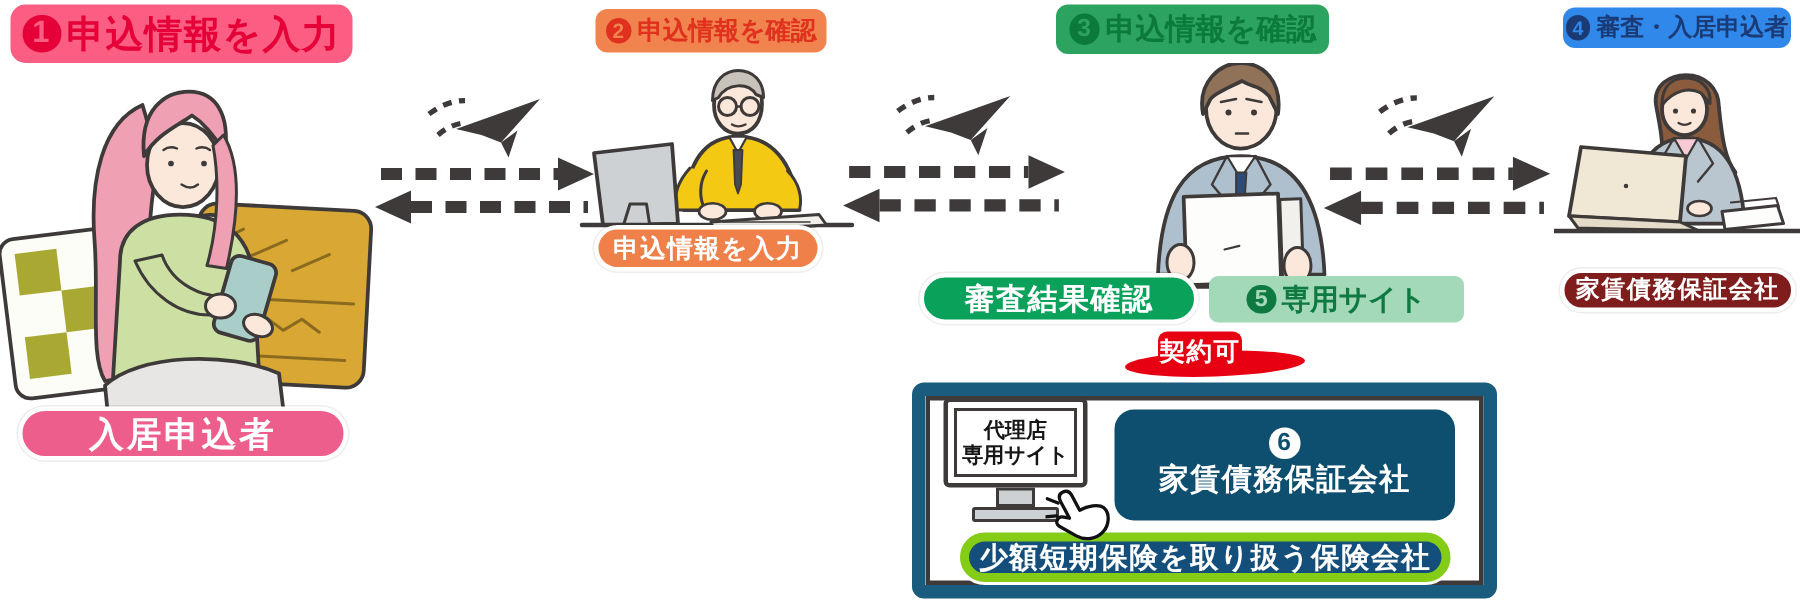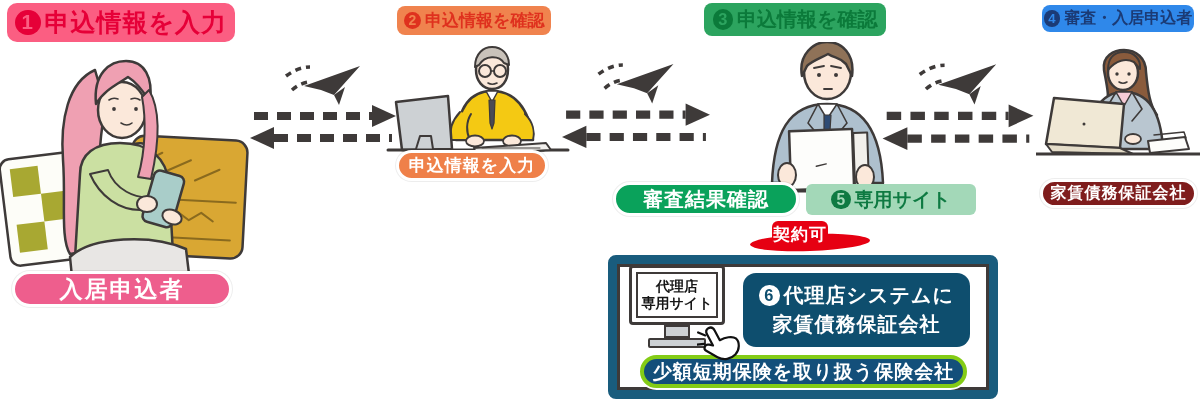--- a/index.html
+++ b/index.html
@@ -50,21 +50,21 @@
           align-items:center;justify-content:center;font-size:14px;line-height:1.25;color:#161616;}
   .monitor-stand{width:22px;height:9px;background:#CDD1D4;border:2px solid #3E3A39;margin:0 auto;}
   .monitor-base{width:54px;height:6px;background:#CDD1D4;border:2px solid #3E3A39;border-radius:2px;margin:0 auto;}
   .system-badge{position:absolute;left:126px;top:9px;width:227px;height:74px;background:#0E4E6E;color:#fff;
           border-radius:13px;display:flex;flex-direction:column;align-items:center;justify-content:center;
           font-size:20px;line-height:1.45;letter-spacing:1px;}
   .system-line1{display:flex;align-items:center;gap:4px;}
   .num6{background:#ffffff;color:#0E4E6E;}
   .hand-cursor{position:absolute;left:80px;top:58px;width:44px;height:44px;z-index:3;}
   .company-pill{position:absolute;left:23px;top:91px;width:327px;height:33px;background:#134F7A;color:#fff;
-          border:4px solid #84cc16;border-radius:18px;box-sizing:border-box;display:flex;align-items:center;
+          border:6px solid #84cc16;border-radius:18px;box-sizing:border-box;display:flex;align-items:center;
           justify-content:center;font-size:19px;letter-spacing:1px;z-index:2;box-shadow:0 0 0 2px #fff;}
   
   .illo svg{display:block;width:100%;height:100%;}
   .applicant-illo{left:0;top:48px;width:250px;height:232px;}
   .broker-illo{left:386px;top:44px;width:184px;height:112px;}
   .manager-illo{left:724px;top:42px;width:206px;height:151px;}
   .guarantor-illo{left:1036px;top:48px;width:164px;height:112px;}
   .arrow1{left:247px;top:60px;width:152px;height:90px;}
   .arrow2{left:560px;top:56px;width:152px;height:95px;}
   .arrow3{left:880px;top:58px;width:156px;height:93px;}
@@ -285,21 +285,20 @@
         <g transform="rotate(-28 22 22)">
           <path d="M20 3 c3 0 4.5 2 4.5 5 l0 11 c6 0 13 2 15 6 c2 5 -2 12 -8 14 c-6 2 -13 0 -17 -6 l-7 -11 c-2 -3 2 -7 5.5 -4 l3 2.5 l0 -12.5 c0 -3 1 -5 4 -5 z" fill="#fff" stroke="#111" stroke-width="2.2" stroke-linejoin="round"></path>
           <path d="M9 2 l5 6 M2 12 l7 3" stroke="#111" stroke-width="2.2" stroke-linecap="round"></path>
         </g>
       </svg>
     </div>
 
     <div class="system-badge">
       <div class="system-line1">
         <span class="num num6">6</span>
-        <span>代理店システムに</span>
       </div>
       <span>家賃債務保証会社</span>
     </div>
 
     <div class="company-pill">
       <span>少額短期保険を取り扱う保険会社</span>
     </div>
 
   </div>
 

